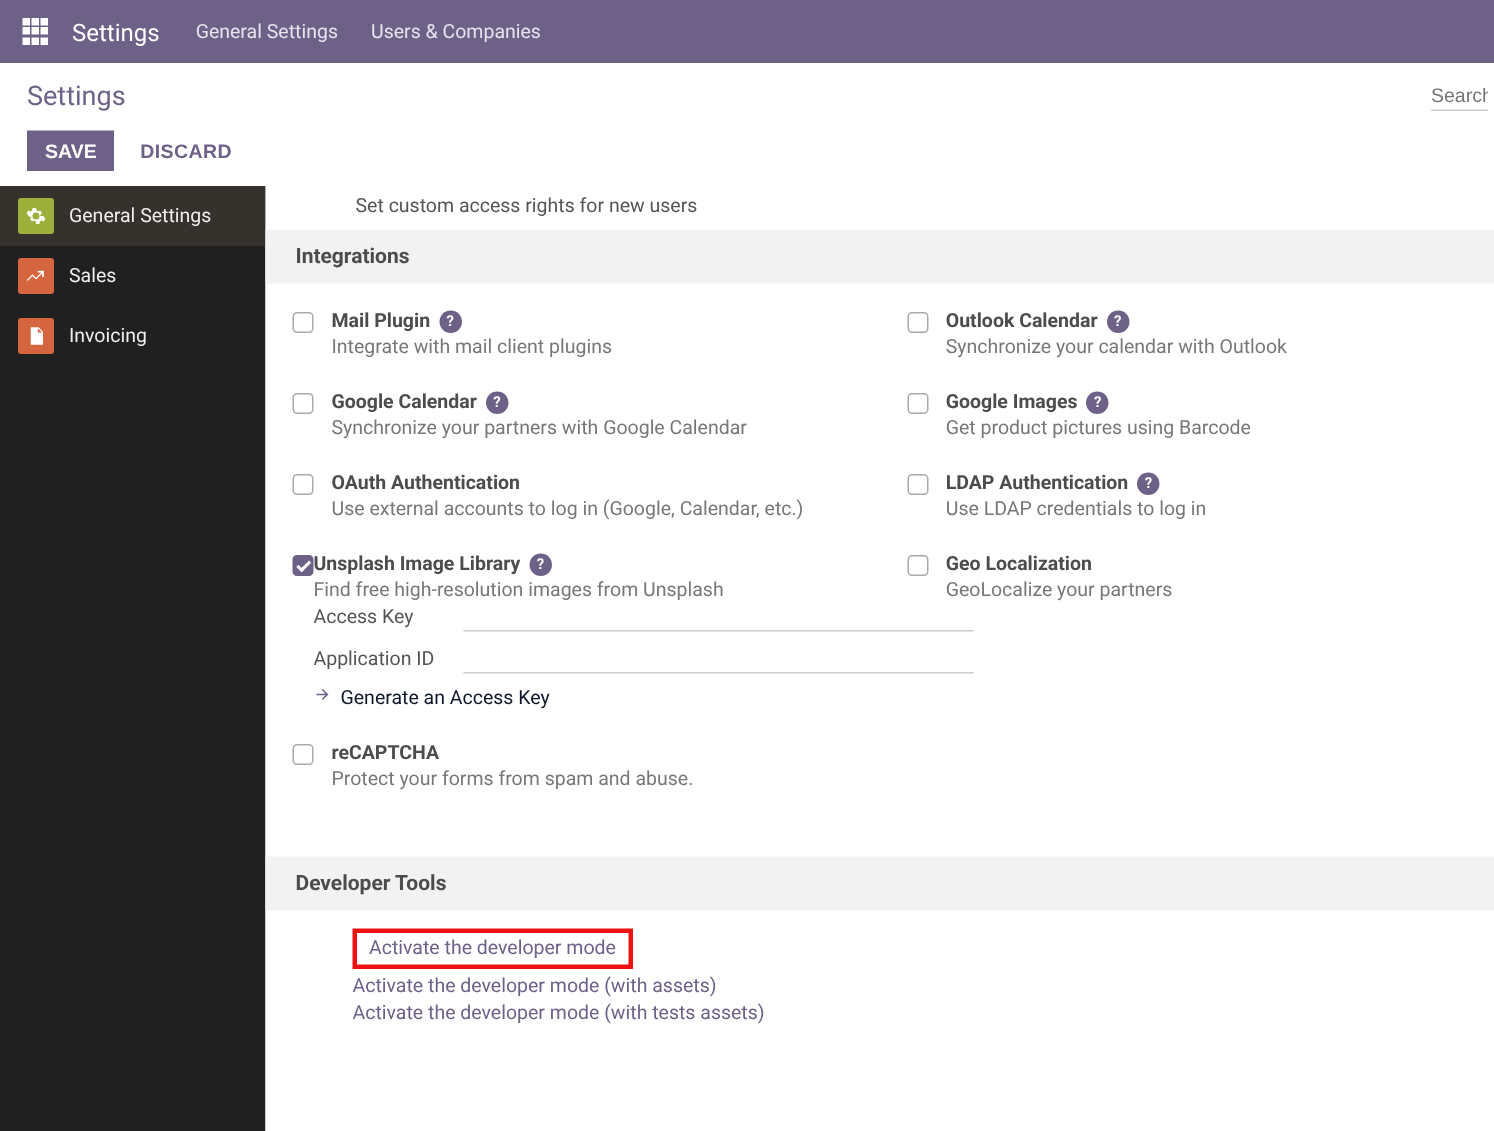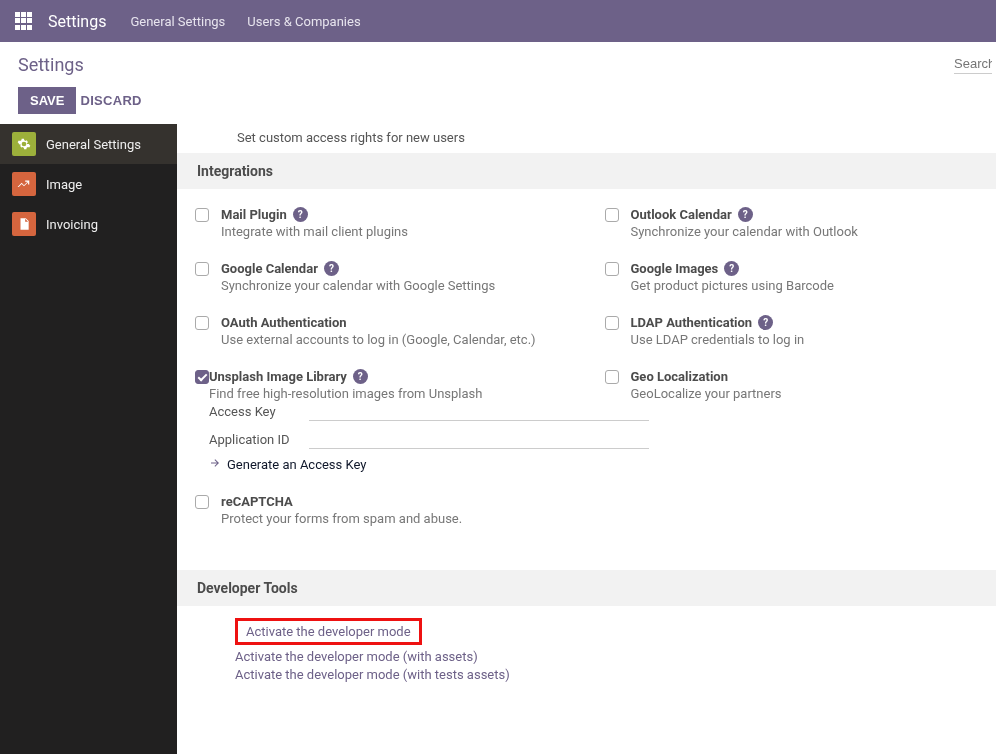--- a/index.html
+++ b/index.html
@@ -7,21 +7,21 @@
   
   .topnav { background: #6d6188; height: 42px; display: flex; align-items: center; padding: 0 14px; color: #fff; }
   .topnav .apps-icon { width: 20px; height: 20px; display: flex; flex-wrap: wrap; margin-right: 14px; cursor: pointer; }
   .topnav .apps-icon span { width: 5px; height: 5px; background: #fff; margin: 0.5px; }
   .topnav .title { font-size: 16px; margin-right: 24px; }
   .topnav .nav-item { font-size: 13px; margin-right: 22px; cursor: pointer; color: #e7e4ee; }
   
   .subhead { padding: 12px 18px 6px; }
   .subhead .breadcrumb { font-size: 18px; color: #6d6188; }
   .action-row { padding: 6px 18px 10px; display: flex; align-items: center; }
-  .btn-save { background: #6d6188; color: #fff; border: none; padding: 6px 12px; font-size: 13px; font-weight: 600; cursor: pointer; margin-right: 4px; }
+  .btn-save { background: #6d6188; color: #fff; border: none; padding: 6px 12px; font-size: 13px; font-weight: 600; cursor: pointer; margin-right: 17px; }
   .btn-discard { background: none; border: none; color: #6d6188; font-size: 13px; font-weight: 600; cursor: pointer; letter-spacing: 0.3px; }
   .search { border: none; border-bottom: 1px solid #ccc; color: #6d28d9; font-size: 13px; padding: 2px 0; width: 38px; text-align: left; }
   .search-wrap { position: absolute; right: 4px; top: 54px; }
   
   .main { display: flex; min-height: 640px; }
   .sidebar { width: 177px; background: #212020; color: #fff; padding-top: 0; }
   .side-item { display: flex; align-items: center; padding: 8px 12px; font-size: 13px; cursor: pointer; color: #eee; }
   .side-item.active { background: #35322e; }
   .side-icon { width: 24px; height: 24px; margin-right: 10px; display: flex; align-items: center; justify-content: center; border-radius: 2px; }
   .side-icon.gear { background: #9cb03b; }
@@ -96,21 +96,21 @@
           </svg>
       </div>
       <span>General Settings</span>
     </div>
     <div class="side-item">
       <div class="side-icon sales">
         <svg viewBox="0 0 24 24">
             <path d="M3 17l5-5 4 4 7-7v4h2V6h-7v2h4l-6 6-4-4-7 7z"></path>
           </svg>
       </div>
-      <span>Image</span>
+      <span>Sales</span>
     </div>
     <div class="side-item">
       <div class="side-icon invoice">
         <svg viewBox="0 0 24 24">
             <path d="M6 2h9l5 5v15H6V2zm8 1v5h5M9 12h7v2H9zm0 4h7v2H9z"></path>
           </svg>
       </div>
       <span>Invoicing</span>
     </div>
   </div>
@@ -143,21 +143,21 @@
         </div>
       </div>
 
       <div class="item">
         <div class="chk-col"><span class="chk"></span></div>
         <div class="item-body">
           <div class="item-title">
               <span>Google Calendar</span>
               <span class="help-icon">?</span>
             </div>
-          <div class="item-desc">Synchronize your calendar with Google Settings</div>
+          <div class="item-desc">Synchronize your partners with Google Calendar</div>
         </div>
       </div>
 
       <div class="item">
         <div class="chk-col"><span class="chk"></span></div>
         <div class="item-body">
           <div class="item-title">
               <span>Google Images</span>
               <span class="help-icon">?</span>
             </div>

